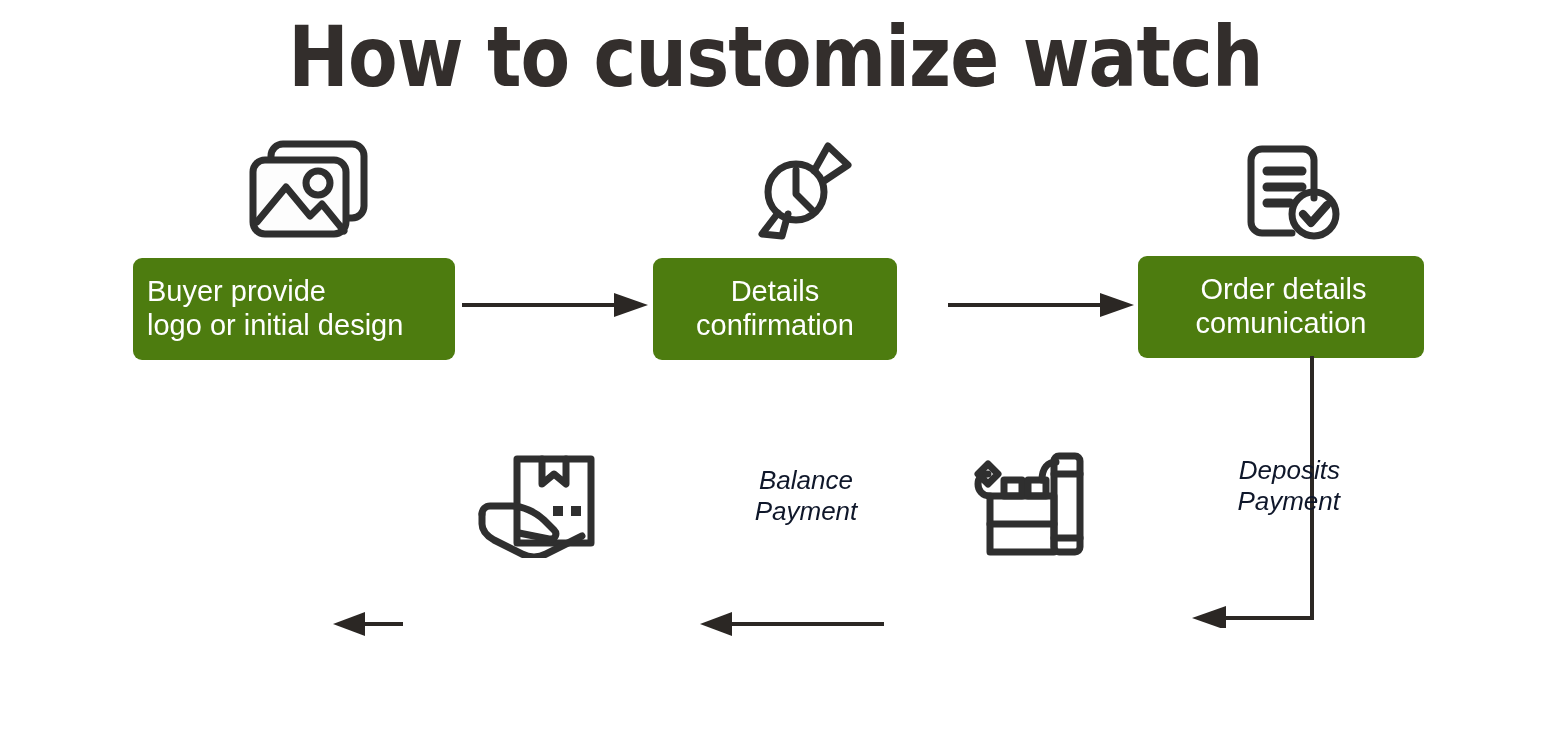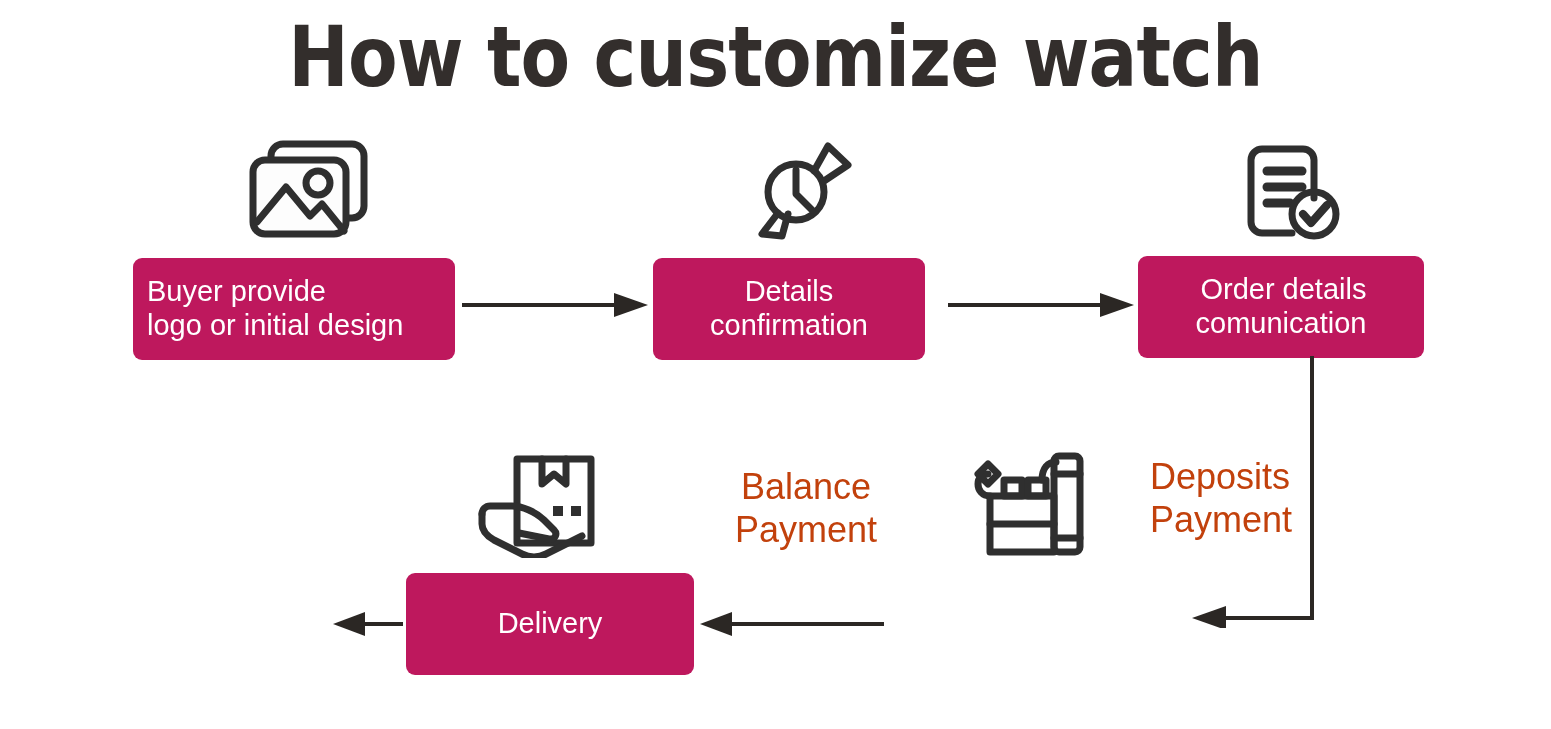--- a/index.html
+++ b/index.html
@@ -5,31 +5,31 @@
   html,body{margin:0;padding:0;}
   body{width:1551px;height:729px;background:#fff;position:relative;overflow:hidden;
        font-family:"Liberation Sans",sans-serif;}
   #stage{position:absolute;inset:0;}
 
   .title{position:absolute;left:0;top:8px;width:1551px;text-align:center;
          font-family:"DejaVu Sans","Liberation Sans",sans-serif;
          font-weight:bold;font-size:84px;letter-spacing:-1px;color:#332e2c;
          transform:scaleX(.86);transform-origin:50% 50%;white-space:nowrap;}
 
-  .box{position:absolute;background:#be185d;border-radius:9px;color:#fff;
+  .box{position:absolute;background:#4d7c0f;border-radius:9px;color:#fff;
        display:flex;align-items:center;box-sizing:border-box;}
   .box .txt{font-size:29px;line-height:1.16;font-weight:400;white-space:pre-line;}
   .box.left-al{justify-content:flex-start;padding-left:14px;}
   .box.center-al{justify-content:center;text-align:center;}
 
   .icon{position:absolute;}
   .icon svg{display:block;}
 
-  .plabel{position:absolute;color:#c2410c;font-size:36px;line-height:1.2;
-          white-space:pre-line;}
+  .plabel{position:absolute;color:#0f172a;font-size:26px;line-height:1.2;
+          white-space:pre-line;font-style:italic;}
 
   .arrow{position:absolute;}
 </style>
 </head>
 <body>
 
 <div id="stage">
 
   <div class="title">How to customize watch</div>
 
@@ -66,21 +66,21 @@
         <path d="M61 72 L69 81 L85 63" stroke-width="8"></path>
       </g>
     </svg>
   </div>
 
   <div class="box left-al" style="left:133px;top:258px;width:322px;height:102px;">
     <span class="txt">Buyer provide
 logo or initial design</span>
   </div>
 
-  <div class="box center-al" style="left:653px;top:258px;width:272px;height:102px;">
+  <div class="box center-al" style="left:653px;top:258px;width:244px;height:102px;">
     <span class="txt">Details
 confirmation</span>
   </div>
 
   <div class="box center-al" style="left:1138px;top:256px;width:286px;height:102px;text-align:right;">
     <span class="txt">Order details
 comunication</span>
   </div>
 
   <div class="arrow" style="left:462px;top:292px;">
@@ -130,27 +130,24 @@
         <path d="M18 72 H82"></path>
         <rect x="32" y="28" width="18" height="16"></rect>
         <rect x="56" y="28" width="18" height="16"></rect>
         <path d="M70 28 c0 -12 6 -18 14 -18"></path>
         <path d="M18 44 c-8 0 -12 -6 -12 -12 c0 -6 4 -10 10 -10"></path>
         <path d="M16 12 L26 22 L16 32 L6 22 Z"></path>
       </g>
     </svg>
   </div>
 
-  <div class="plabel" style="left:1150px;top:455px;width:190px;text-align:left;">Deposits
+  <div class="plabel" style="left:1150px;top:455px;width:190px;text-align:right;">Deposits
 Payment</div>
 
 
-  <div class="box center-al" style="left:406px;top:573px;width:288px;height:102px;">
-    <span class="txt">Delivery</span>
-  </div>
 
 
   <div class="arrow" style="left:700px;top:611px;">
     <svg width="184" height="26" viewBox="0 0 184 26">
       <path d="M184 13 H24" stroke="#2b2724" stroke-width="4"></path>
       <path d="M32 1 L0 13 L32 25 Z" fill="#2b2724"></path>
     </svg>
   </div>
 
   <div class="arrow" style="left:333px;top:611px;">

